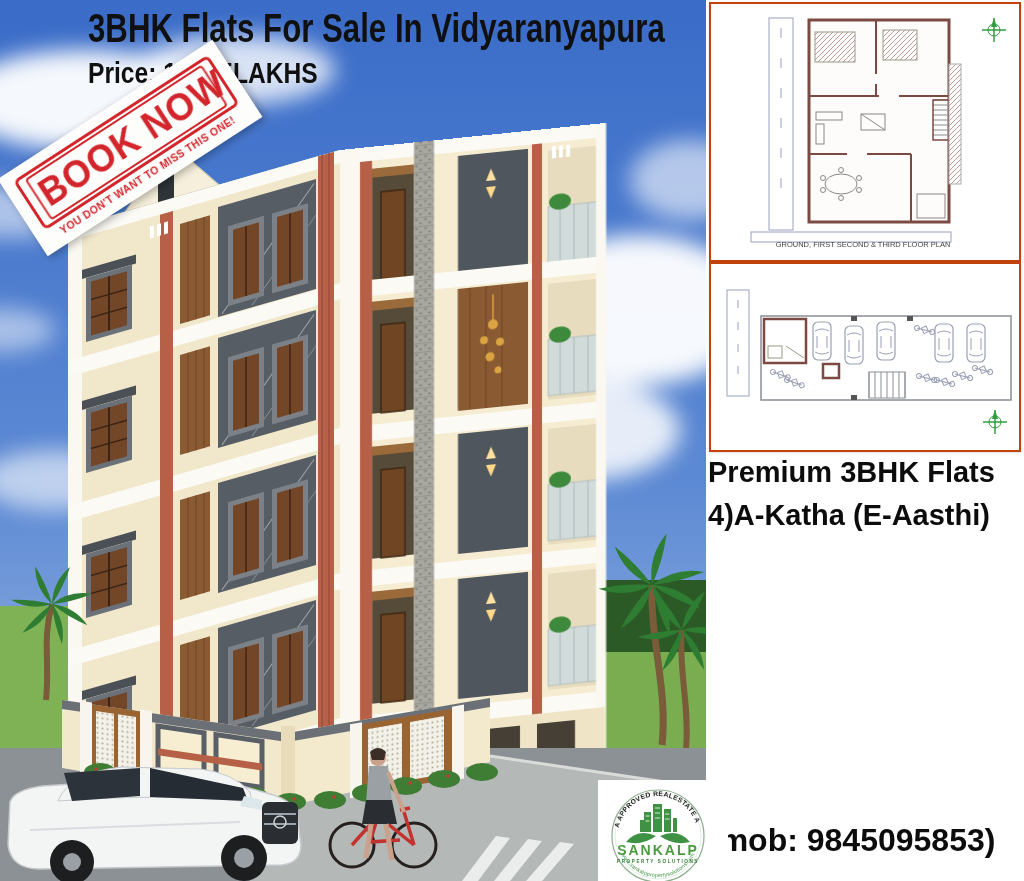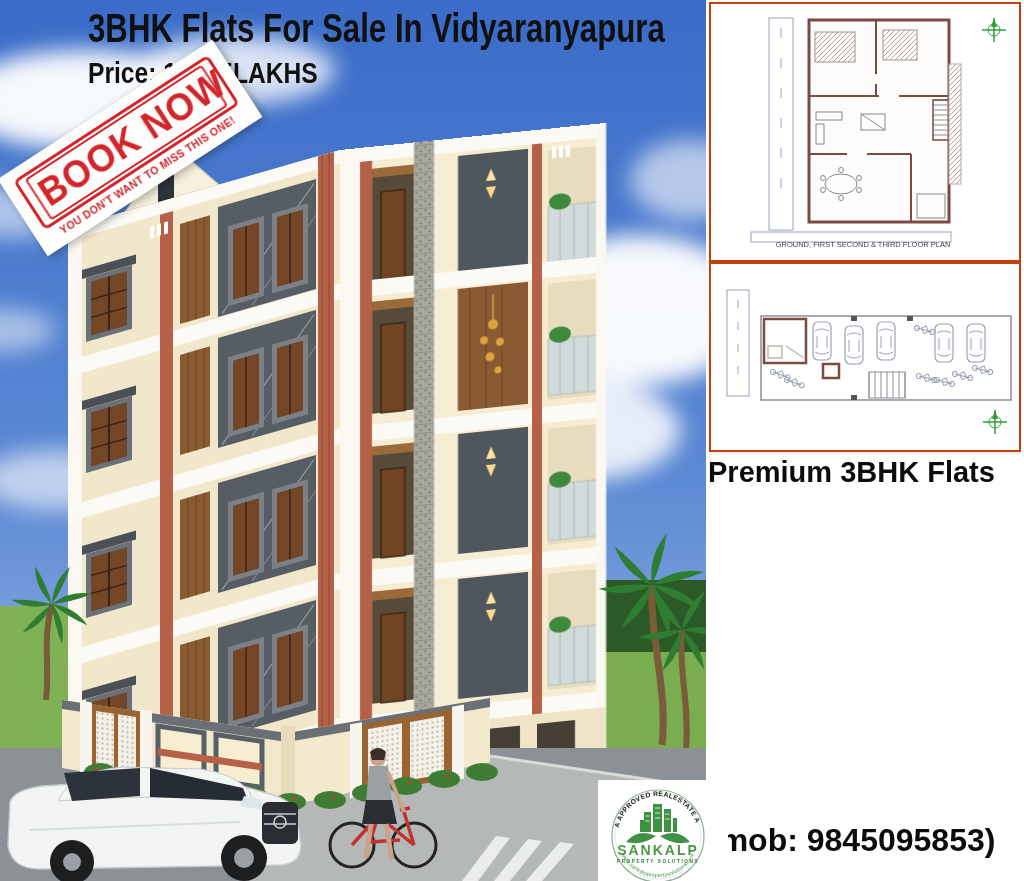--- a/index.html
+++ b/index.html
@@ -448,20 +448,21 @@
           <line x1="-12" y1="0" x2="12" y2="0" stroke="#2e9e3e" stroke-width="1.5"></line>
           <line x1="0" y1="-12" x2="0" y2="12" stroke="#2e9e3e" stroke-width="1.5"></line>
           <polygon points="0,-12 3,-3 -3,-3" fill="#2e9e3e"></polygon>
           <circle cx="0" cy="0" r="6" fill="none" stroke="#2e9e3e"></circle>
         </g>
       </svg>
     </div>
 
     <div class="features">
       <div class="feature-line">Premium 3BHK Flats</div>
+      <div class="feature-line">4)A-Katha (E-Aasthi)</div>
     </div>
 
     <div class="mob">(mob: 9845095853)</div>
   </div>
 
   <div class="logo-box">
     <svg width="130" height="101" viewBox="0 0 130 101">
       <defs>
         <path id="arcTop" d="M 21.4,45.6 A 40,40 0 0 1 98.6,45.6"></path>
         <path id="arcBot" d="M 22.8,73.3 A 41,41 0 0 0 97.2,73.3"></path>

